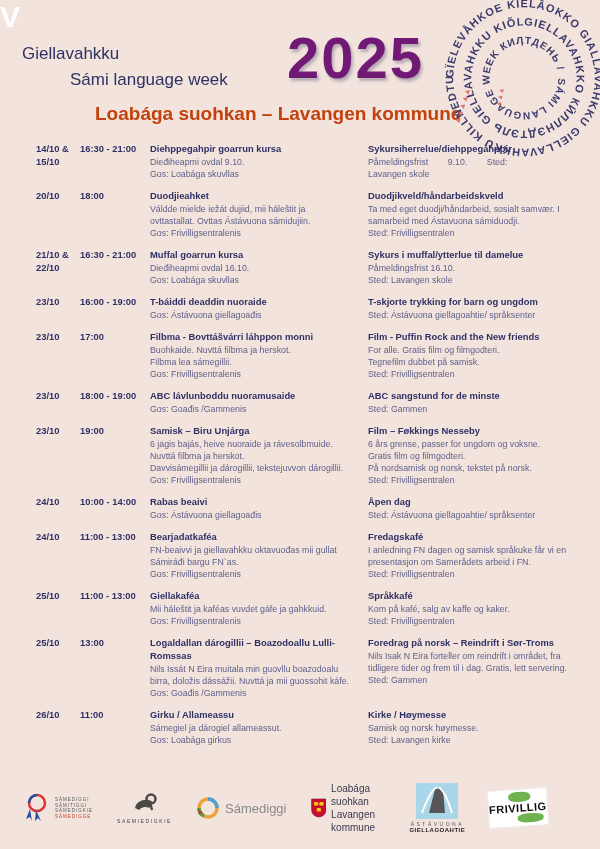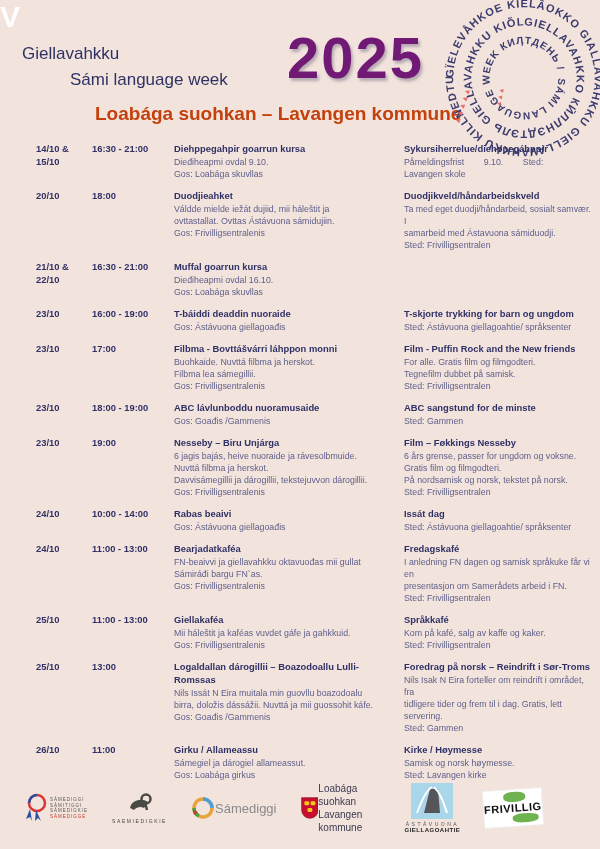--- a/index.html
+++ b/index.html
@@ -40,31 +40,31 @@
   .title-line{font-size:17px;line-height:26px;color:#2e3263;}
   .t0{margin-left:22px;} .t1{margin-left:46px;} .t2{margin-left:70px;}
   .year{position:absolute;left:287px;top:24px;font-size:58px;font-weight:bold;
     color:#701a75;letter-spacing:2px;
     text-shadow:2px 3px 3px rgba(70,70,100,.35);}
   .spiral{position:absolute;left:438px;top:-8px;z-index:1;}
   .subtitle{margin:10px 0 0 95px;font-size:19px;font-weight:bold;color:#c2410c;}
   
   .schedule{position:relative;z-index:1;margin-top:17px;}
   .row{display:grid;grid-template-columns:44px 70px 218px 1fr;
-    margin:0 8px 9px 36px;gap:12px;}
+    margin:0 8px 9px 36px;}
   .c-date,.c-time{font-size:9.4px;font-weight:bold;color:#2f3166;
     line-height:13px;white-space:pre-line;}
   .ev-title{font-size:9.4px;font-weight:bold;color:#2f3166;line-height:13px;
     margin-bottom:1px;}
   .ev-line{font-size:8.8px;color:#5d5f8a;line-height:12px;white-space:pre-wrap;}
   .c-sami{padding-right:8px;}
   
   .footer{position:absolute;left:22px;top:782px;right:58px;z-index:1;
     display:flex;align-items:center;gap:24px;}
-  .logo{display:flex;align-items:center;}
+  .logo{display:flex;align-items:center;gap:5px;}
   .tinylines{font-size:4.5px;letter-spacing:1px;color:#555;line-height:5.5px;}
   .tinylines .red{color:#c0392b;}
   .saem{display:flex;flex-direction:column;align-items:center;}
   .saem-label{font-size:5px;letter-spacing:1.6px;color:#444;margin-top:2px;}
   .samediggi-label{font-size:13px;color:#8a8a8a;}
   .lav-text{font-size:10px;color:#3a3a50;line-height:13px;}
   .asta{display:flex;flex-direction:column;align-items:center;}
   .asta-sq{width:42px;height:36px;background:#a9d6e8;position:relative;overflow:hidden;}
   .asta-l1{font-size:5px;letter-spacing:2.5px;color:#555;margin-top:2px;}
   .asta-l2{font-size:6px;font-weight:bold;color:#222;letter-spacing:.5px;}
@@ -165,20 +165,27 @@
       <div class="c-date">21/10 &amp;
 22/10</div>
       <div class="c-time">16:30 - 21:00</div>
       <div class="c-sami">
         <div class="ev-title">Muffal goarrun kursa</div>
         <div class="ev-lines">
             <div class="ev-line">Dieđiheapmi ovdal 16.10.</div>
             <div class="ev-line">Gos: Loabága skuvllas</div>
           </div>
       </div>
+      <div class="c-nor">
+        <div class="ev-title">Sykurs i muffal/ytterlue til damelue</div>
+        <div class="ev-lines">
+            <div class="ev-line">Påmeldingsfrist 16.10.</div>
+            <div class="ev-line">Sted: Lavangen skole</div>
+          </div>
+      </div>
     </div>
 
     <div class="row">
       <div class="c-date">23/10</div>
       <div class="c-time">16:00 - 19:00</div>
       <div class="c-sami">
         <div class="ev-title">T-báiddi deaddin nuoraide</div>
         <div class="ev-lines">
             <div class="ev-line">Gos: Ástávuona giellagoađis</div>
           </div>
@@ -226,21 +233,21 @@
         <div class="ev-lines">
             <div class="ev-line">Sted: Gammen</div>
           </div>
       </div>
     </div>
 
     <div class="row">
       <div class="c-date">23/10</div>
       <div class="c-time">19:00</div>
       <div class="c-sami">
-        <div class="ev-title">Nesseby – Biru Unjárga</div>
+        <div class="ev-title">Samisk – Biru Unjárga</div>
         <div class="ev-lines">
             <div class="ev-line">6 jagis bajás, heive nuoraide ja rávesolbmuide.</div>
             <div class="ev-line">Nuvttá filbma ja herskot.</div>
             <div class="ev-line">Davvisámegillii ja dárogillii, tekstejuvvon dárogillii.</div>
             <div class="ev-line">Gos: Frivilligsentralenis</div>
           </div>
       </div>
       <div class="c-nor">
         <div class="ev-title">Film – Føkkings Nesseby</div>
         <div class="ev-lines">
@@ -255,21 +262,21 @@
     <div class="row">
       <div class="c-date">24/10</div>
       <div class="c-time">10:00 - 14:00</div>
       <div class="c-sami">
         <div class="ev-title">Rabas beaivi</div>
         <div class="ev-lines">
             <div class="ev-line">Gos: Ástávuona giellagoađis</div>
           </div>
       </div>
       <div class="c-nor">
-        <div class="ev-title">Issát dag</div>
+        <div class="ev-title">Åpen dag</div>
         <div class="ev-lines">
             <div class="ev-line">Sted: Ástávuona giellagoahtie/ språksenter</div>
           </div>
       </div>
     </div>
 
     <div class="row">
       <div class="c-date">24/10</div>
       <div class="c-time">11:00 - 13:00</div>
       <div class="c-sami">

